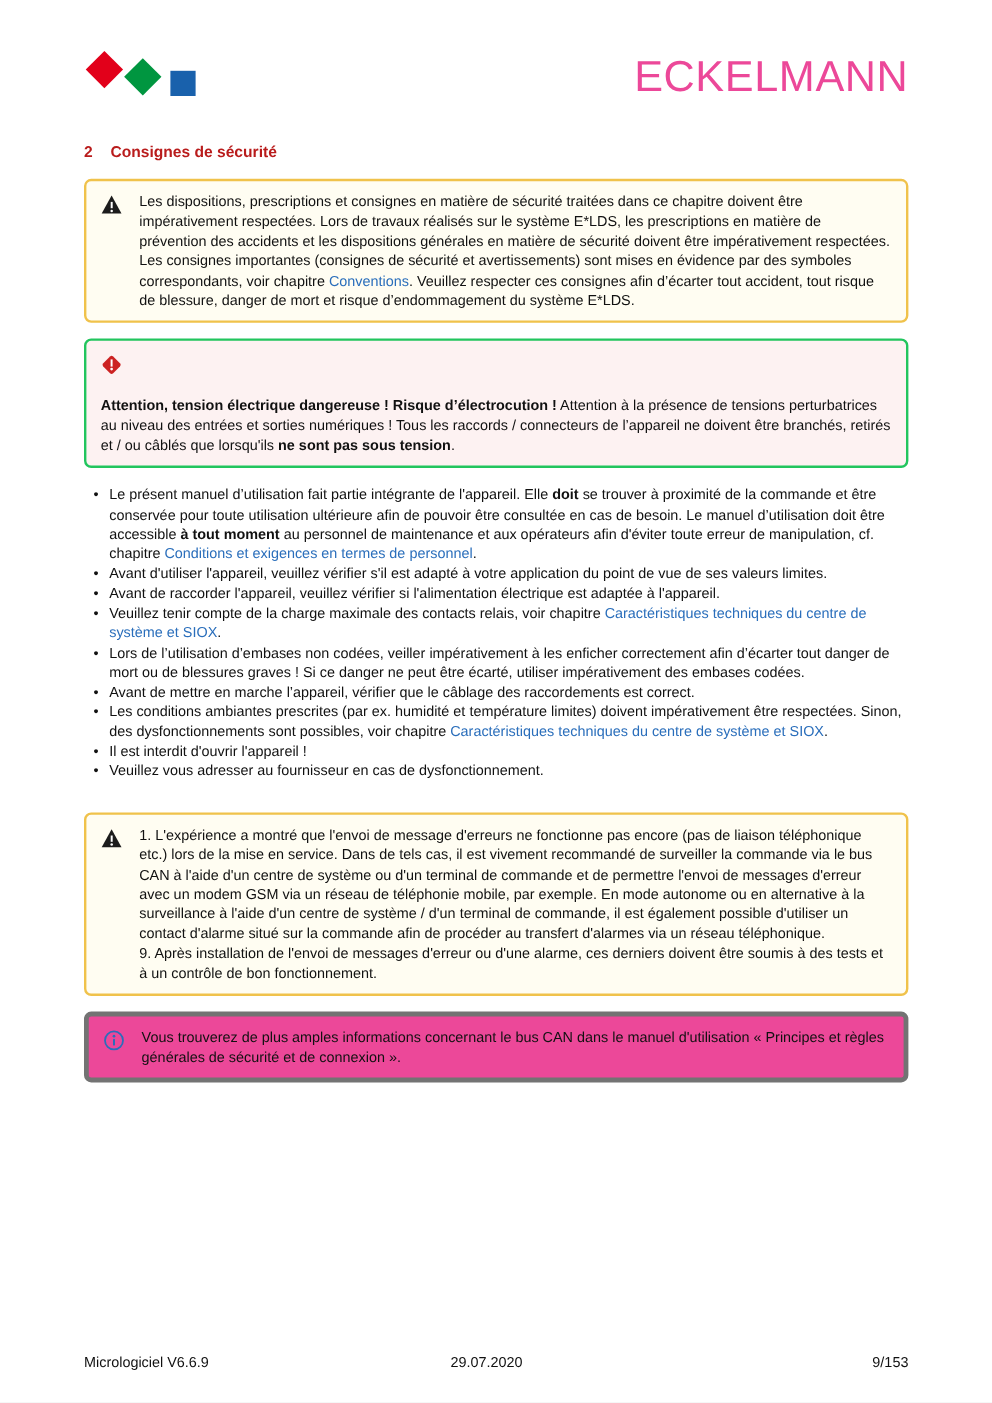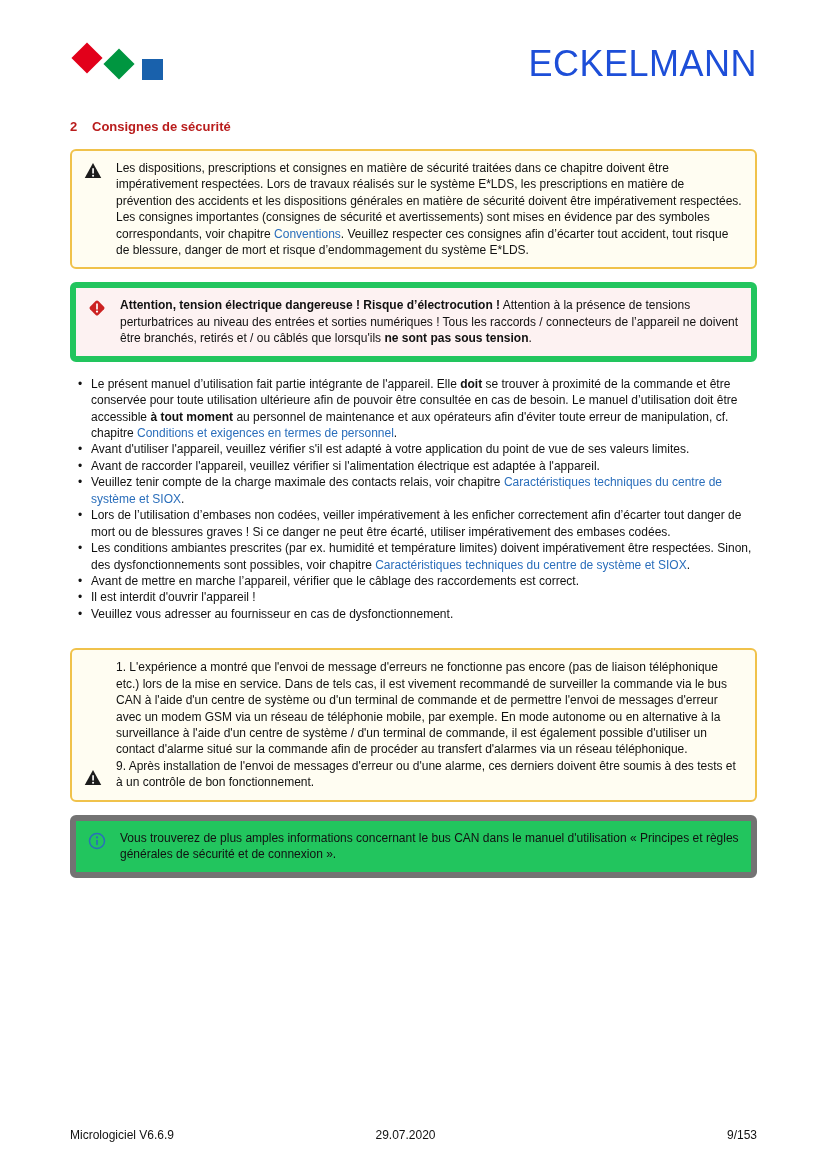--- a/index.html
+++ b/index.html
@@ -12,44 +12,44 @@
   }
   .content { padding:42px 70px 0 70px; }
 
   
   .hdr { display:flex; justify-content:space-between; align-items:flex-start; height:52px; }
   .logo { position:relative; width:120px; height:48px; }
   .shape { position:absolute; width:22px; height:22px; }
   .shape.red   { background:#e2001a; transform:rotate(45deg); left:6px;  top:5px; }
   .shape.green { background:#009640; transform:rotate(45deg); left:38px; top:11px; }
   .shape.blue  { background:#1961ac; left:72px; top:17px; width:21px; height:21px; }
-  .brand { font-size:36px; line-height:1; color:#1d4ed8; letter-spacing:0.5px; font-weight:400; margin-top:4px; }
+  .brand { font-size:36px; line-height:1; color:#ec4899; letter-spacing:0.5px; font-weight:400; margin-top:4px; }
 
   
   .doc-title { margin-top:24px; font-weight:bold; font-size:13px; color:#b91c1c; }
   .doc-title .num { display:inline-block; width:22px; }
 
   
   .box { display:flex; gap:12px; border-radius:6px; padding:9px 12px; margin-top:13px; }
   .box .icon { flex:0 0 20px; padding-top:2px; }
   .box .box-text { flex:1; }
   .box .box-text p { margin:0; }
   .box.warn   { border:2px solid #f0c24b; background:#fffdf2; }
-  .box.danger { border:6px solid #22c55e; background:#fdf2f2; }
-  .box.note   { border:6px solid #737373; background:#22c55e; }
+  .box.danger { border:2px solid #22c55e; background:#fdf2f2;flex-direction:column; }
+  .box.note   { border:4px solid #737373; background:#ec4899; }
 
   .b { font-weight:bold; }
   .link { color:#2a6ebb; cursor:pointer; }
 
   
   ul.bullets { margin:14px 0 0 0; padding:0 0 0 8px; list-style:none; }
   ul.bullets li { position:relative; padding-left:13px; }
   ul.bullets li::before { content:"\2022"; position:absolute; left:0; top:0; }
 
-  .gap-lg { margin-top:26px;align-items:flex-end; }
+  .gap-lg { margin-top:26px; }
 
   
   .footer { position:absolute; left:70px; right:70px; bottom:26px; font-size:12px; color:#111; }
   .footer .center { position:absolute; left:0; right:16px; text-align:center; }
   .footer .left { float:left; }
   .footer .right { float:right; }
 </style>
 </head>
 <body>
 
@@ -90,22 +90,22 @@
       </span>
       <div class="box-text"><span class="b">Attention, tension électrique dangereuse ! Risque d’électrocution !</span><span> Attention à  la présence de tensions perturbatrices au niveau des entrées et sorties numériques ! Tous les raccords / connecteurs de l’appareil ne doivent être branchés, retirés et / ou câblés que lorsqu'ils </span><span class="b">ne sont pas sous tension</span><span>.</span></div>
     </div>
 
     <ul class="bullets">
       <li><span>Le présent manuel d’utilisation fait partie intégrante de l'appareil. Elle </span><span class="b">doit</span><span> se trouver à proximité de la commande et être conservée pour toute utilisation ultérieure afin de pouvoir être consultée en cas de besoin. Le manuel d’utilisation doit être accessible </span><span class="b">à tout moment</span><span> au personnel de maintenance et aux opérateurs afin d'éviter toute erreur de manipulation, cf. chapitre </span><span class="link">Conditions et exigences en termes de personnel</span><span>.</span></li>
       <li><span>Avant d'utiliser l'appareil, veuillez vérifier s'il est adapté à votre application du point de vue de ses valeurs limites.</span></li>
       <li><span>Avant de raccorder l'appareil, veuillez vérifier si l'alimentation électrique est adaptée à l'appareil.</span></li>
       <li><span>Veuillez tenir compte de la charge maximale des contacts relais, voir chapitre </span><span class="link">Caractéristiques techniques du centre de système et SIOX</span><span>.</span></li>
       <li><span>Lors de l’utilisation d’embases non codées, veiller impérativement à les enficher correctement afin d’écarter tout danger de mort ou de blessures graves ! Si ce danger ne peut être écarté, utiliser impérativement des embases codées.</span></li>
+      <li><span>Avant de mettre en marche l’appareil, vérifier que le câblage des raccordements est correct.</span></li>
       <li><span>Les conditions ambiantes prescrites (par ex. humidité et température limites) doivent impérativement être respectées. Sinon, des dysfonctionnements sont possibles, voir chapitre </span><span class="link">Caractéristiques techniques du centre de système et SIOX</span><span>.</span></li>
-      <li><span>Avant de mettre en marche l’appareil, vérifier que le câblage des raccordements est correct.</span></li>
       <li><span>Il est interdit d'ouvrir l'appareil !</span></li>
       <li><span>Veuillez vous adresser au fournisseur en cas de dysfonctionnement.</span></li>
     </ul>
 
     <div class="box warn gap-lg">
       <span class="icon">
         <svg width="18" height="17" viewBox="0 0 24 22">
             <path d="M12 1 L23 21 H1 Z" fill="#1c1c1c"></path>
             <rect x="11" y="8" width="2.2" height="7" fill="#fff"></rect>
             <circle cx="12.1" cy="18" r="1.4" fill="#fff"></circle>

